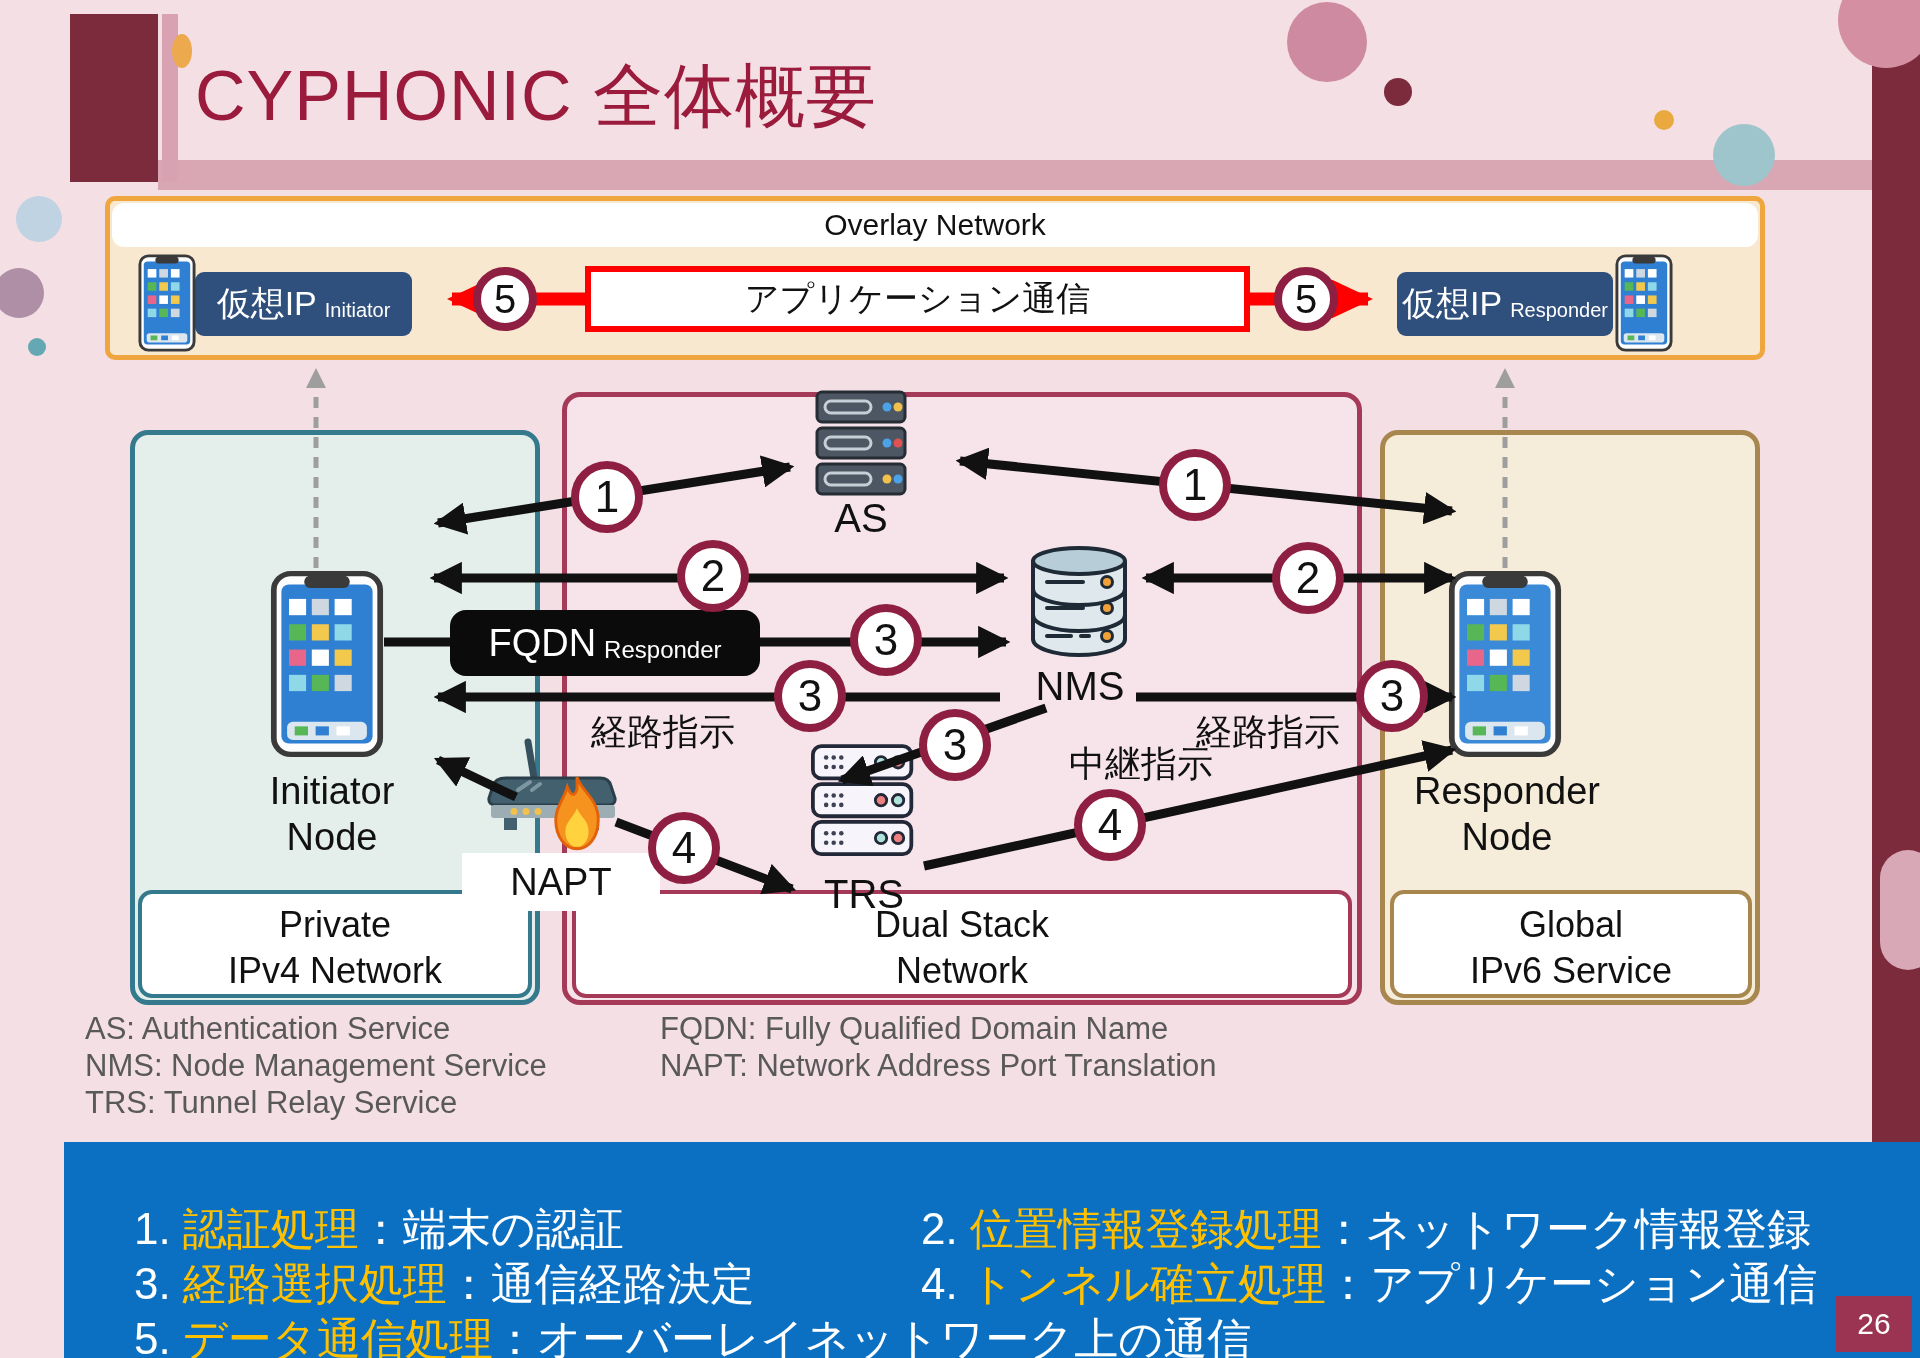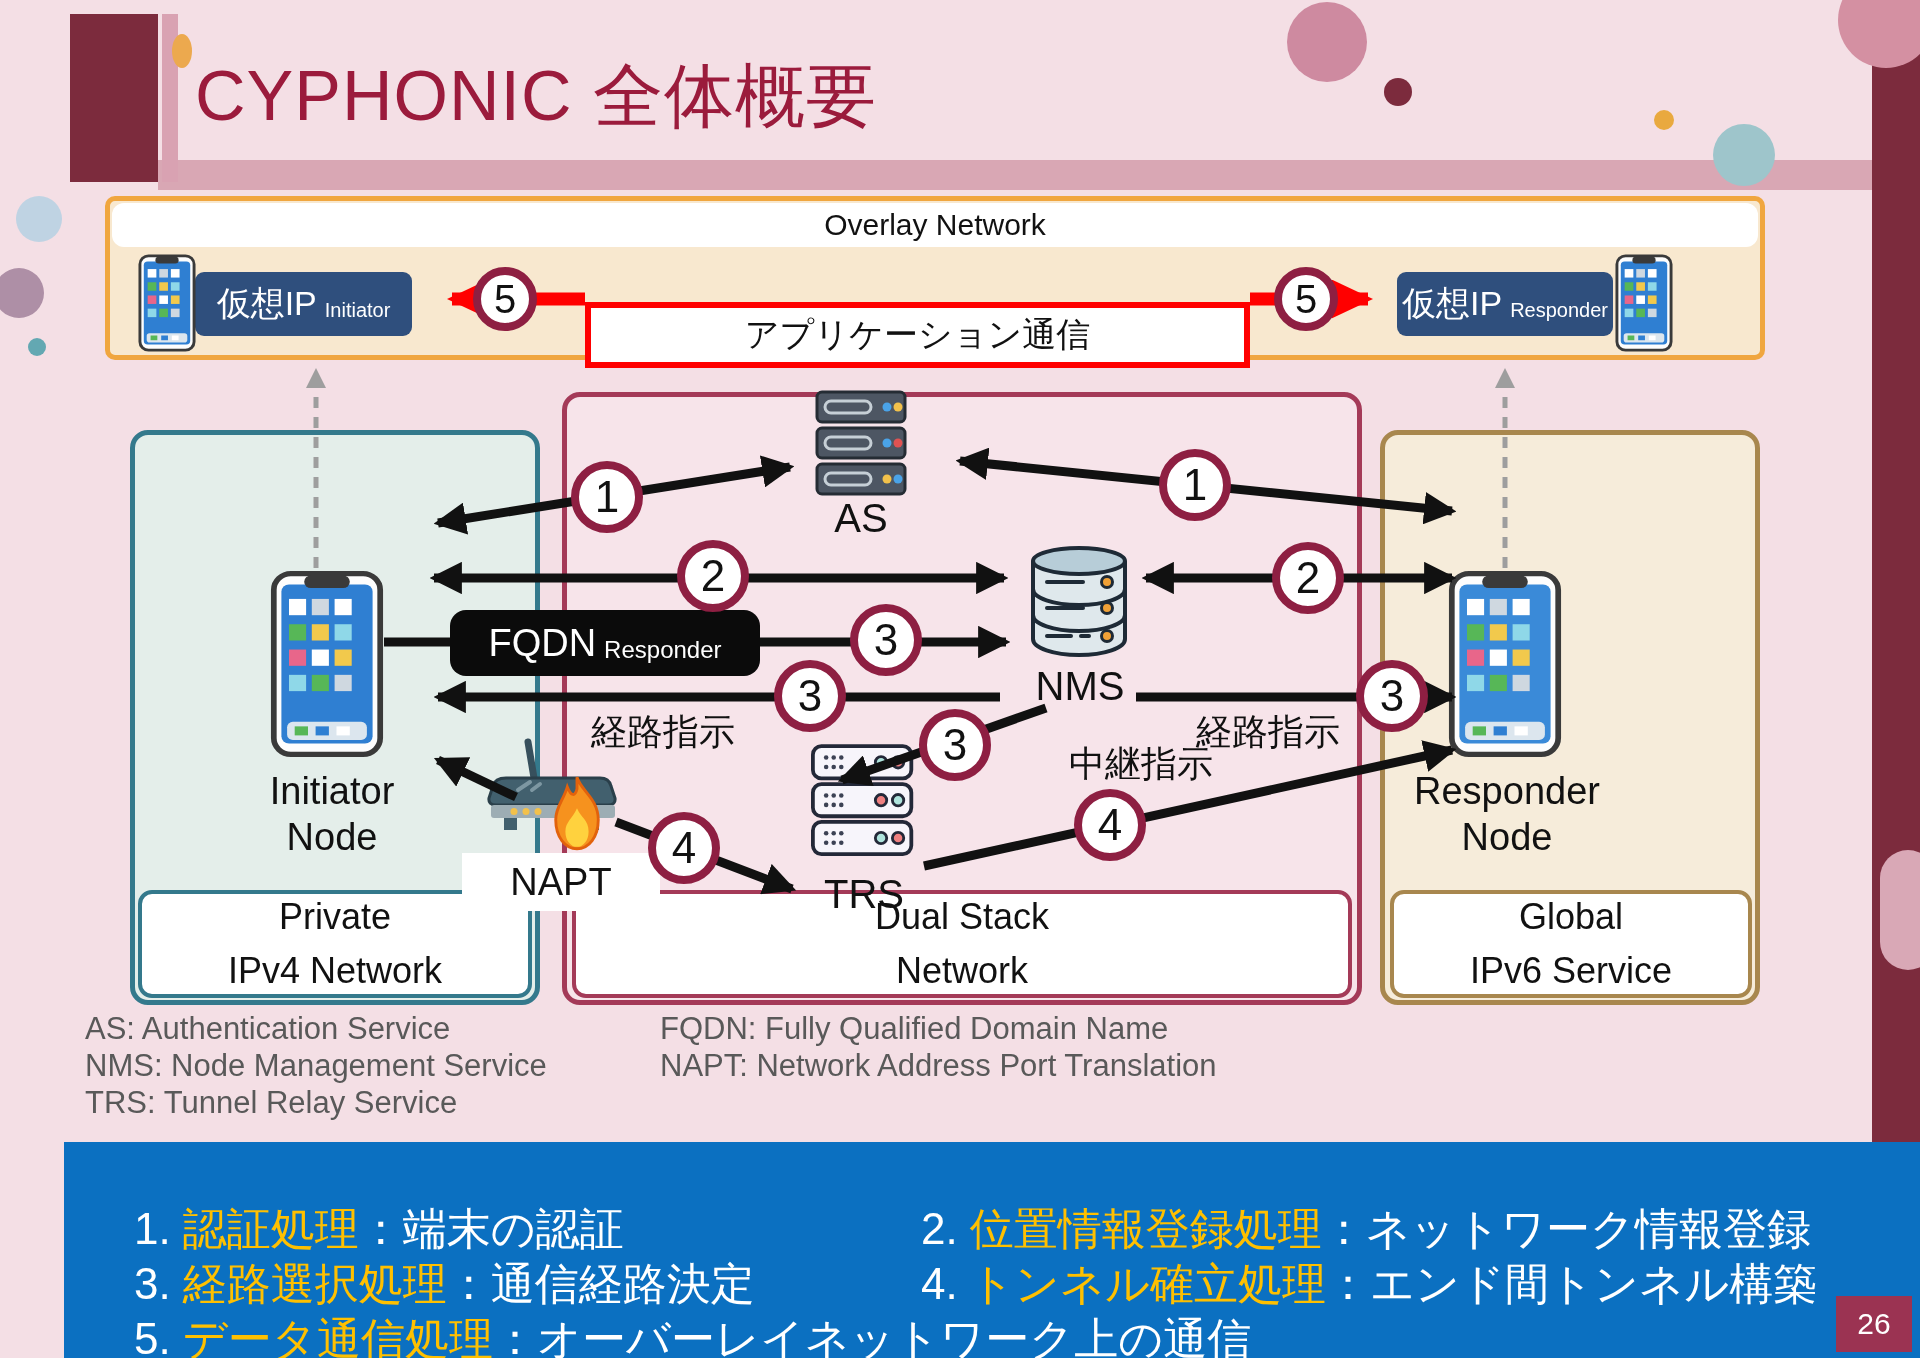--- a/index.html
+++ b/index.html
@@ -16,28 +16,28 @@
   
   .overlay-box{position:absolute;left:105px;top:196px;width:1660px;height:164px;
     background:#F8E8CF;border:5px solid #F0A63F;border-radius:10px;box-sizing:border-box;}
   .overlay-strip{position:absolute;left:112px;top:203px;width:1646px;height:44px;background:#fff;
     border-radius:12px;display:flex;align-items:center;justify-content:center;font-size:30px;color:#111;}
   .vip{position:absolute;top:272px;height:64px;background:#2F4F7D;border-radius:9px;color:#fff;
     display:flex;align-items:center;justify-content:center;font-size:34px;box-sizing:border-box;}
   .vip .sub{font-size:20px;margin-left:8px;position:relative;top:6px;}
   .appbox{position:absolute;left:585px;top:266px;width:665px;height:66px;background:#fff;
     border:6px solid #FF0000;box-sizing:border-box;display:flex;align-items:center;justify-content:center;
-    font-size:34px;color:#111;margin-top:36px;}
+    font-size:34px;color:#111;}
   
   .zone{position:absolute;border-radius:18px;box-sizing:border-box;}
   .zone-private{left:130px;top:430px;width:410px;height:575px;background:#E4EEEA;border:5px solid #34798C;}
   .zone-dual{left:562px;top:392px;width:800px;height:613px;background:#F7E4EA;border:5px solid #A43A58;}
   .zone-global{left:1380px;top:430px;width:380px;height:575px;background:#F6ECDA;border:5px solid #A8874E;}
   .zone-label{position:absolute;background:#fff;border-radius:14px;box-sizing:border-box;
-    display:flex;flex-direction:column;align-items:center;justify-content:space-between;
+    display:flex;flex-direction:column;align-items:center;justify-content:flex-end;
     font-size:36px;color:#111;line-height:46px;text-align:center;}
   
   .numc{position:absolute;width:72px;height:72px;border:8px solid #8E1F42;border-radius:50%;
     background:#fff;box-sizing:border-box;display:flex;align-items:center;justify-content:center;
     font-size:44px;color:#111;}
   .numc.small{width:64px;height:64px;font-size:40px;}
   
   .lbl{position:absolute;color:#111;white-space:nowrap;transform:translateX(-50%);text-align:center;}
   .fqdn-box{position:absolute;left:450px;top:610px;width:310px;height:66px;background:#0b0b0b;
     border-radius:16px;color:#fff;display:flex;align-items:center;justify-content:center;font-size:38px;}
@@ -370,21 +370,21 @@
   <div class="proc" style="left:85px;top:1150px;">
     <span>1. </span><span class="term">認証処理</span><span>：端末の認証</span>
   </div>
   <div class="proc" style="left:872px;top:1150px;">
     <span>2. </span><span class="term">位置情報登録処理</span><span>：ネットワーク情報登録</span>
   </div>
   <div class="proc" style="left:85px;top:1205px;">
     <span>3. </span><span class="term">経路選択処理</span><span>：通信経路決定</span>
   </div>
   <div class="proc" style="left:872px;top:1205px;">
-    <span>4. </span><span class="term">トンネル確立処理</span><span>：エンド間トンネル構築</span>
+    <span>4. </span><span class="term">トンネル確立処理</span><span>：アプリケーション通信</span>
   </div>
   <div class="proc" style="left:85px;top:1260px;">
     <span>5. </span><span class="term">データ通信処理</span><span>：オーバーレイネットワーク上の通信</span>
   </div>
 
   <div class="page-num">26</div>
 
 </div>
 
 </body></html>

